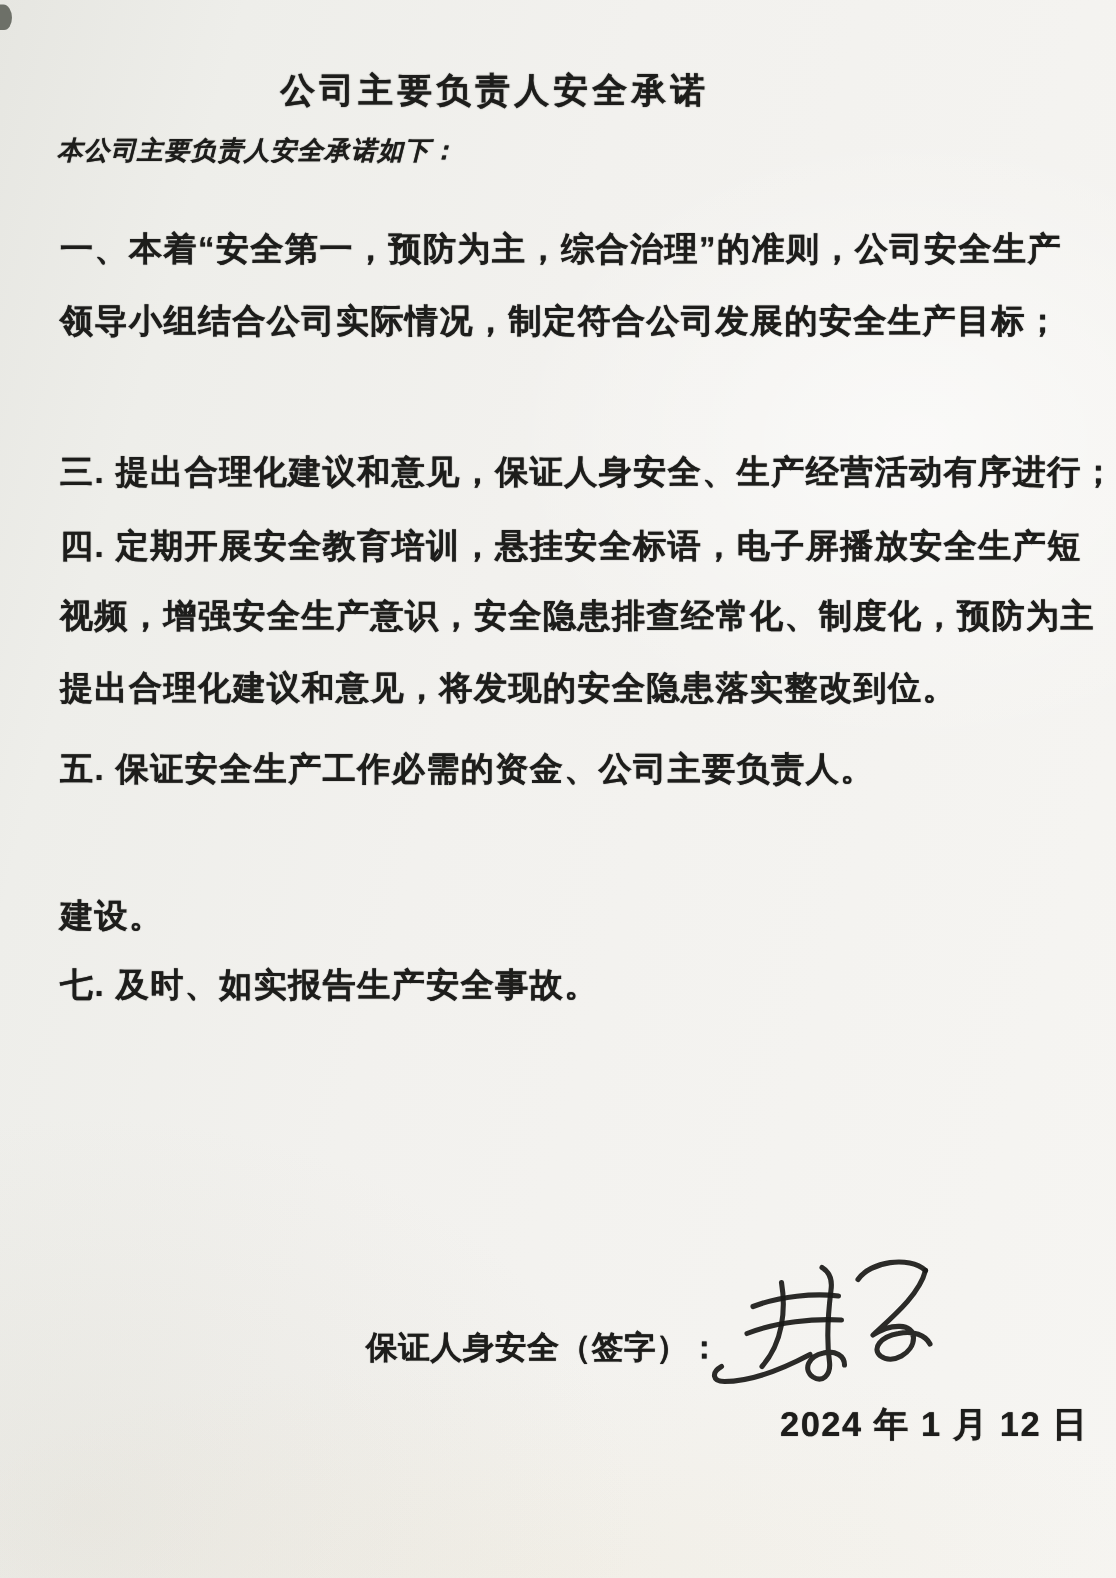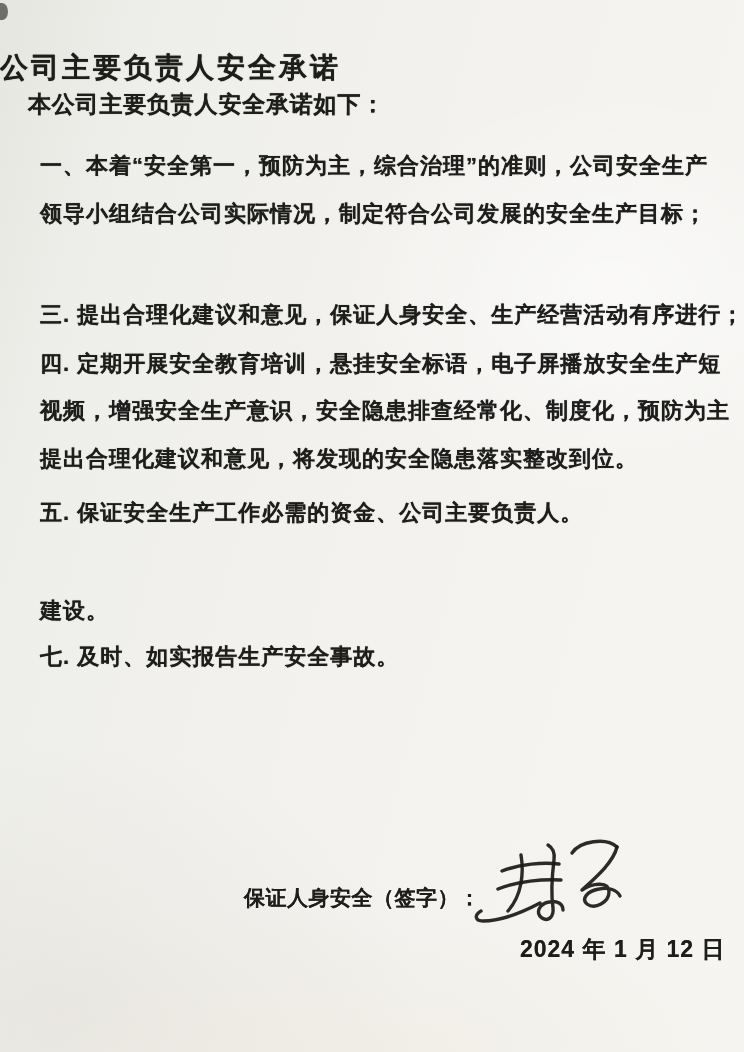--- a/index.html
+++ b/index.html
@@ -16,28 +16,29 @@
       linear-gradient(105deg,#e6e6e1 0%,#eeeeea 16%,#f2f1ee 42%,#f6f5f2 100%);
     color:#1d1d1b;
   }
   
   .smudge{
     position:absolute;left:-3px;top:3px;width:11px;height:17px;
     background:#44483f;border-radius:2px 60% 55% 3px;opacity:.75;
     box-shadow:14px 66px 26px -20px rgba(120,124,112,.25), 2px 120px 60px -40px rgba(140,140,130,.18);
   }
   .title{
-    position:absolute;left:0;top:30px;width:660px;
-    font-size:28px;font-weight:700;letter-spacing:3px;
+    position:absolute;left:0;top:30px;width:660px;text-align:center;
+    font-size:23px;font-weight:700;letter-spacing:3px;
     text-shadow:0 0 .8px rgba(25,25,22,.9);
   }
   .intro{
-    position:absolute;left:28px;top:89px;
-    font-size:23px;font-weight:700;letter-spacing:.8px;
+    position:absolute;left:38px;top:89px;
+    font-size:17px;font-weight:700;letter-spacing:.8px;
     text-shadow:0 0 .7px rgba(25,25,22,.85);
+    font-style:italic;
   }
   .bline{
     position:absolute;left:40px;white-space:nowrap;
     font-size:22px;font-weight:600;letter-spacing:1px;
     text-shadow:0 0 .7px rgba(28,28,25,.8);
   }
   .sig-label{
     position:absolute;left:244px;top:884px;
     font-size:21px;font-weight:600;letter-spacing:.5px;
     text-shadow:0 0 .6px rgba(28,28,25,.8);

